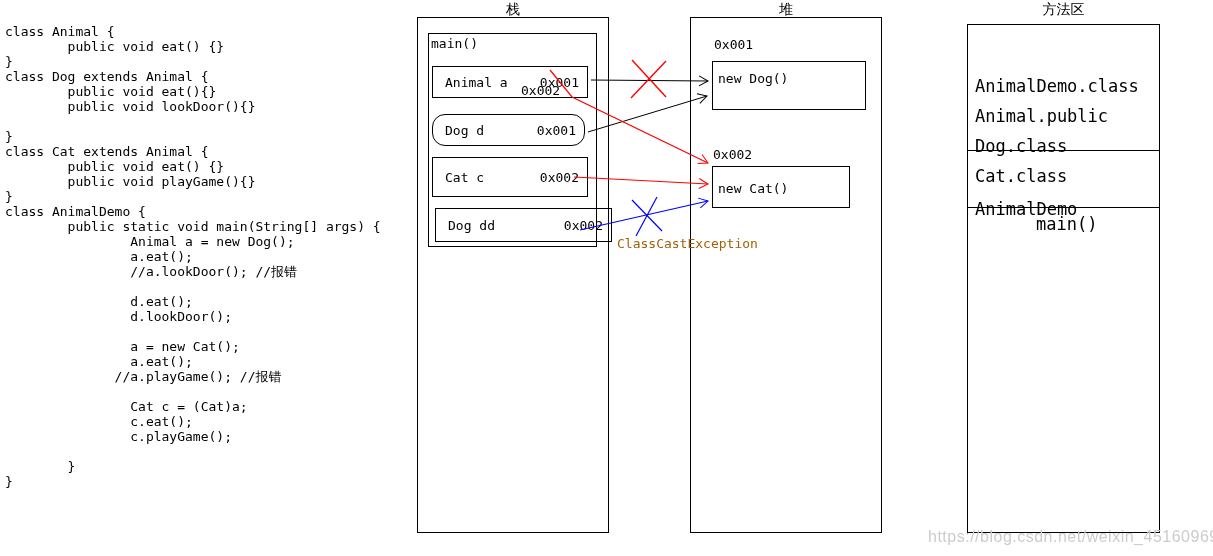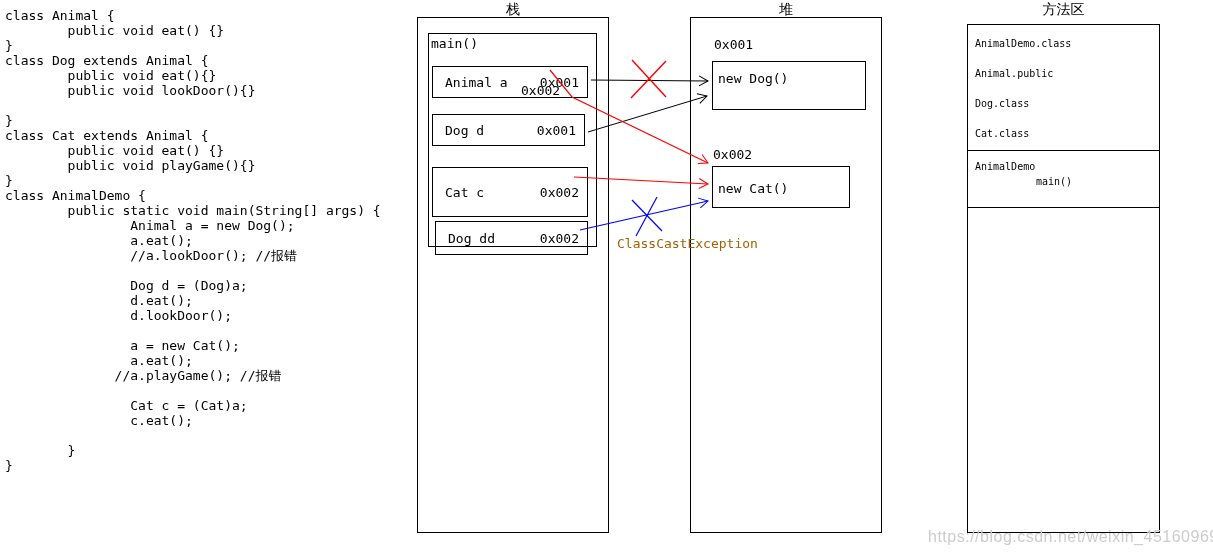--- a/index.html
+++ b/index.html
@@ -1,28 +1,28 @@
 <!DOCTYPE html>
 <html><head>
 <meta charset="utf-8">
 <style>
   html,body{margin:0;padding:0;background:#fff;}
   .canvas{position:relative;width:1213px;height:556px;background:#ffffff;overflow:hidden;
           font-family:"DejaVu Sans Mono","Liberation Mono",monospace;color:#000;}
-  .code{position:absolute;left:5px;top:8px;}
+  .code{position:absolute;left:5px;top:24px;}
   .code-line{height:15px;line-height:15px;white-space:pre;font-size:13px;}
   .box{position:absolute;border:1px solid #000;box-sizing:border-box;background:transparent;}
   .col-title{position:absolute;top:2px;text-align:center;font-size:14px;height:15px;line-height:15px;}
   .frame-label{position:absolute;left:2px;top:2px;font-size:13px;line-height:15px;}
   .var{display:flex;align-items:center;justify-content:space-between;
        padding:0 8px 0 12px;font-size:13px;}
   .newval{position:absolute;font-size:13px;line-height:13px;}
   .addr{position:absolute;font-size:13px;line-height:15px;}
   .objlabel{font-size:13px;line-height:15px;}
-  .ma-item{position:absolute;left:975px;font-size:10px;line-height:15px;}
+  .ma-item{position:absolute;left:975px;font-size:17px;line-height:15px;margin-top:43px;}
   .ma-divider{position:absolute;left:967px;width:193px;border-top:1px solid #000;height:0;}
   .exception{position:absolute;left:617px;top:236px;font-size:13px;color:#a16207;}
   .watermark{position:absolute;left:928px;top:528px;font-size:16px;color:#cccccc;
              font-family:"Liberation Sans",sans-serif;letter-spacing:0.5px;}
   svg.overlay{position:absolute;left:0;top:0;pointer-events:none;}
 </style>
 </head>
 <body>
 
 <div class="canvas">
@@ -39,58 +39,58 @@
     <div class="code-line">class Cat extends Animal {</div>
     <div class="code-line">        public void eat() {}</div>
     <div class="code-line">        public void playGame(){}</div>
     <div class="code-line">}</div>
     <div class="code-line">class AnimalDemo {</div>
     <div class="code-line">        public static void main(String[] args) {</div>
     <div class="code-line">                Animal a = new Dog();</div>
     <div class="code-line">                a.eat();</div>
     <div class="code-line">                //a.lookDoor(); //报错</div>
     <div class="code-line"></div>
-    <div class="code-line">                Dog d = (Dog)a;</div>
     <div class="code-line">                d.eat();</div>
     <div class="code-line">                d.lookDoor();</div>
     <div class="code-line"></div>
     <div class="code-line">                a = new Cat();</div>
     <div class="code-line">                a.eat();</div>
     <div class="code-line">              //a.playGame(); //报错</div>
     <div class="code-line"></div>
     <div class="code-line">                Cat c = (Cat)a;</div>
     <div class="code-line">                c.eat();</div>
+    <div class="code-line">                c.playGame();</div>
     <div class="code-line"></div>
     <div class="code-line">        }</div>
     <div class="code-line">}</div>
   </div>
 
   <div class="col-title" style="left:417px;width:192px;">栈</div>
   <div class="box" style="left:417px;top:17px;width:192px;height:516px;"></div>
   <div class="box" style="left:428px;top:33px;width:169px;height:214px;">
     <div class="frame-label">main()</div>
   </div>
 
   <div class="box var" style="left:432px;top:66px;width:156px;height:32px;">
     <span>Animal a</span>
     <span>0x001</span>
   </div>
   <div class="newval" style="left:521px;top:84px;">0x002</div>
 
-  <div class="box var" style="left:432px;top:114px;width:153px;height:32px;">
+  <div class="box var" style="left:432px;top:114px;width:153px;height:32px;border-radius:13px;">
     <span>Dog d</span>
     <span>0x001</span>
   </div>
 
-  <div class="box var" style="left:432px;top:167px;width:156px;height:50px;align-items:center;">
+  <div class="box var" style="left:432px;top:157px;width:156px;height:40px;align-items:center;">
     <span>Cat c</span>
     <span>0x002</span>
   </div>
 
-  <div class="box var" style="left:435px;top:221px;width:153px;height:34px;">
+  <div class="box var" style="left:435px;top:208px;width:177px;height:34px;">
     <span>Dog dd</span>
     <span>0x002</span>
   </div>
 
   <div class="col-title" style="left:690px;width:192px;">堆</div>
   <div class="box" style="left:690px;top:17px;width:192px;height:516px;"></div>
 
   <div class="addr" style="left:714px;top:37px;">0x001</div>
   <div class="box" style="left:712px;top:61px;width:154px;height:49px;padding:6px 0 0 5px;">
     <span class="objlabel">new Dog()</span>

